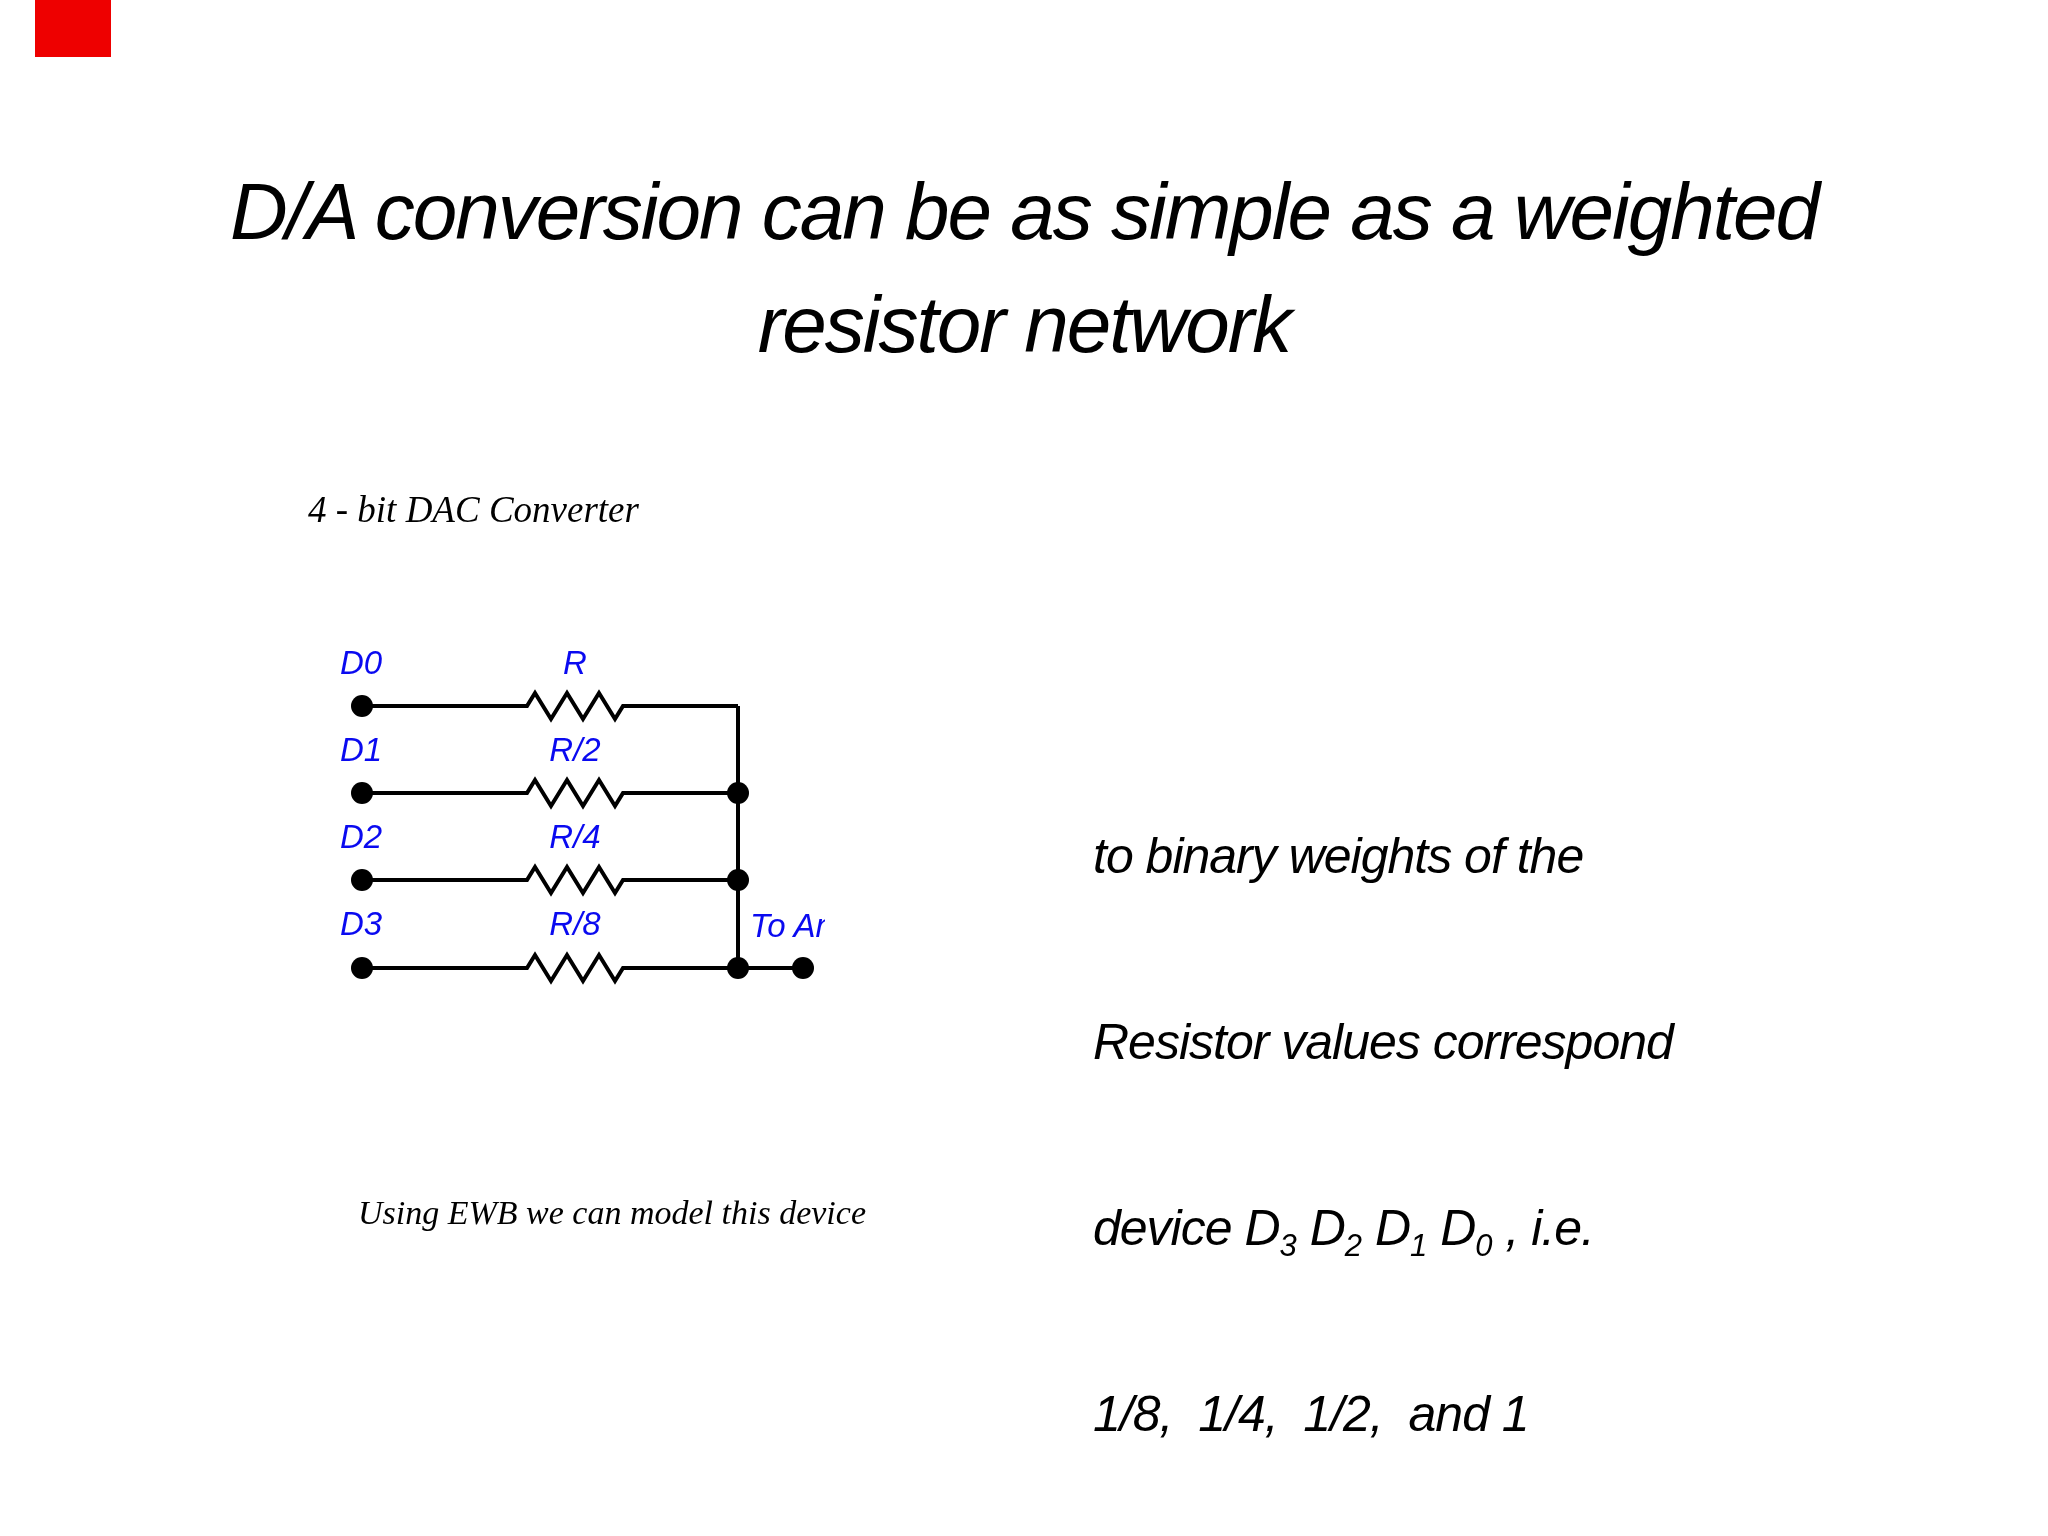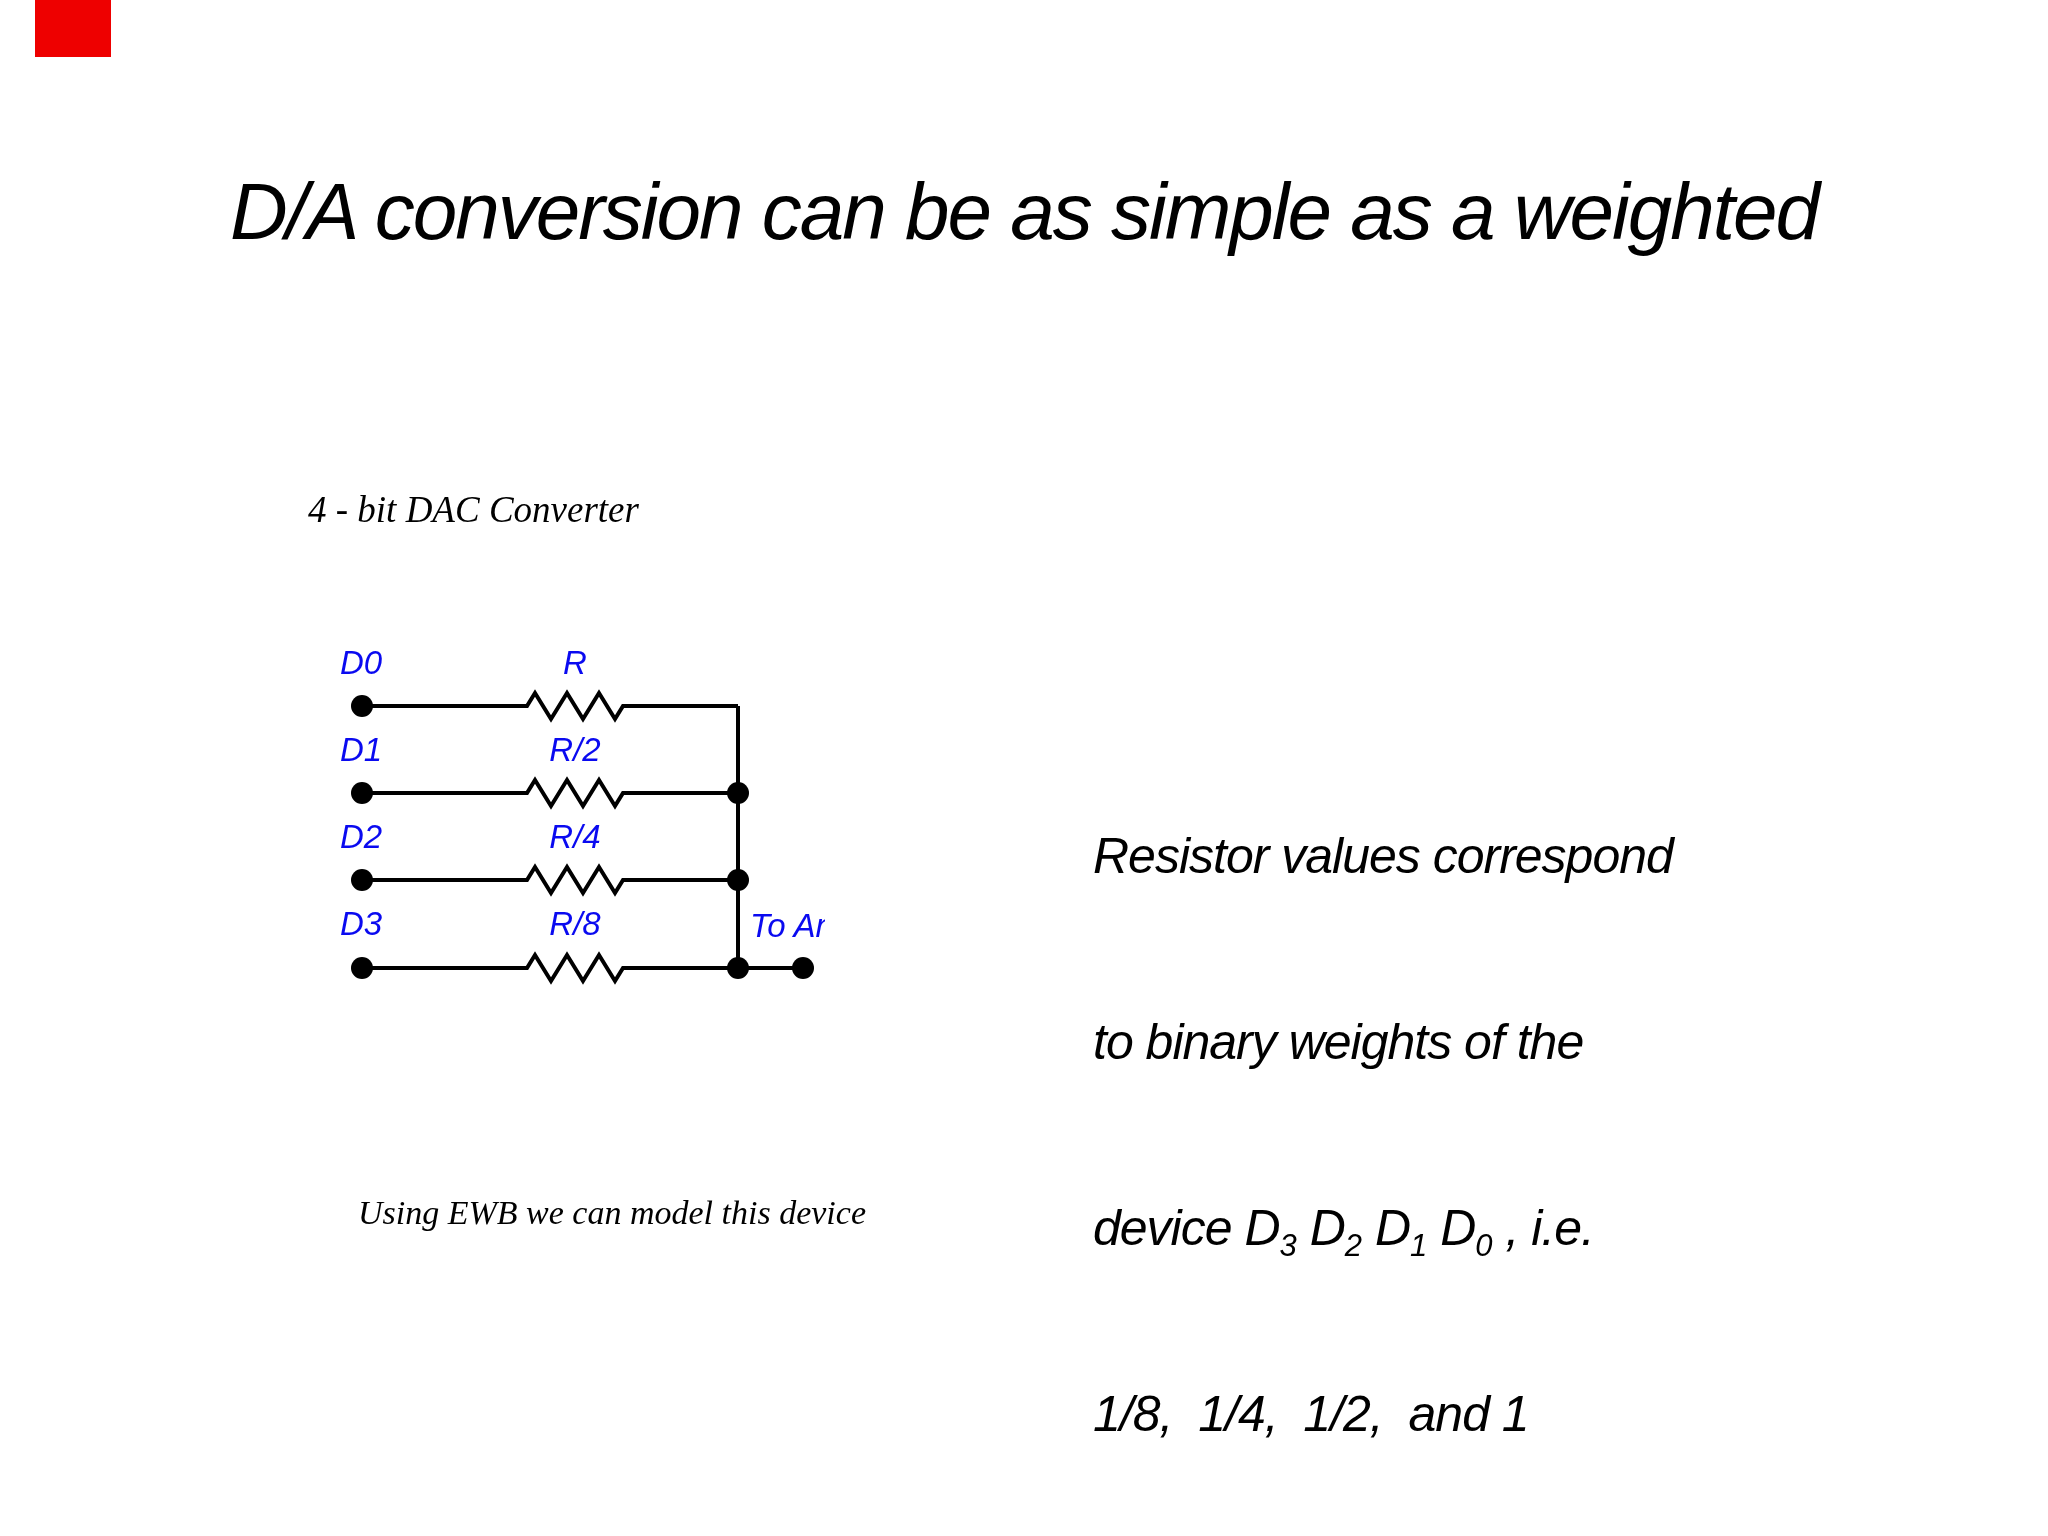--- a/index.html
+++ b/index.html
@@ -43,20 +43,21 @@
 </style>
 </head>
 <body>
 
 <div class="slide">
 
   <div class="red-marker"></div>
 
   <div class="title">
     <div>D/A conversion can be as simple as a weighted</div>
+    <div>resistor network</div>
   </div>
 
   <div class="subtitle">4 - bit DAC Converter</div>
 
   <svg class="circuit-svg" viewBox="315 635 510 350" xmlns="http://www.w3.org/2000/svg">
 
     <path class="wire" d="M362 706 H527 l8 -13 l16 26 l16 -26 l16 26 l16 -26 l16 26 l8 -13 H738"></path>
     <path class="wire" d="M362 793 H527 l8 -13 l16 26 l16 -26 l16 26 l16 -26 l16 26 l8 -13 H738"></path>
     <path class="wire" d="M362 880 H527 l8 -13 l16 26 l16 -26 l16 26 l16 -26 l16 26 l8 -13 H738"></path>
     <path class="wire" d="M362 968 H527 l8 -13 l16 26 l16 -26 l16 26 l16 -26 l16 26 l8 -13 H738"></path>
@@ -82,21 +83,21 @@
 
     <text class="clabel" x="575" y="674" text-anchor="middle">R</text>
     <text class="clabel" x="575" y="761" text-anchor="middle">R/2</text>
     <text class="clabel" x="575" y="848" text-anchor="middle">R/4</text>
     <text class="clabel" x="575" y="935" text-anchor="middle">R/8</text>
 
     <text class="clabel" x="750" y="937">To Amp</text>
   </svg>
 
   <div class="paragraph">
+    <div>to binary weights of the</div>
     <div>Resistor values correspond</div>
-    <div>to binary weights of the</div>
     <div><span>device D</span><sub>3</sub><span> D</span><sub>2</sub><span> D</span><sub>1</sub><span> D</span><sub>0</sub><span> , i.e.</span></div>
     <div>1/8,  1/4,  1/2,  and 1</div>
   </div>
 
   <div class="footer-line">Using EWB we can model this device</div>
 
 </div>
 
 </body></html>

